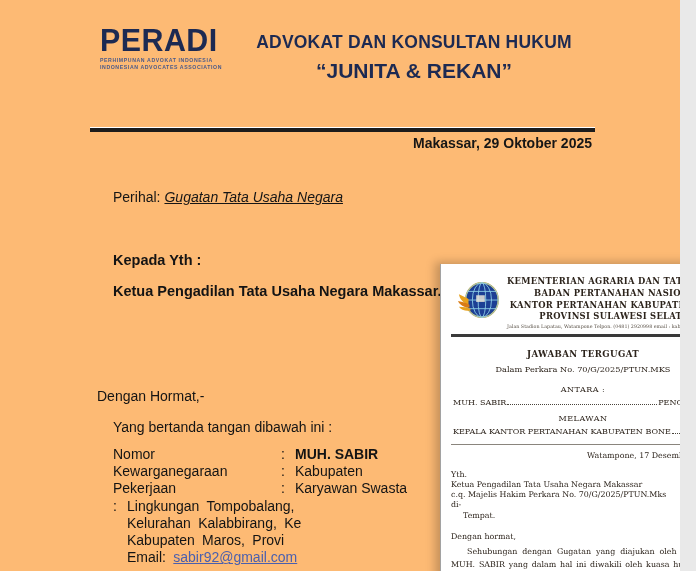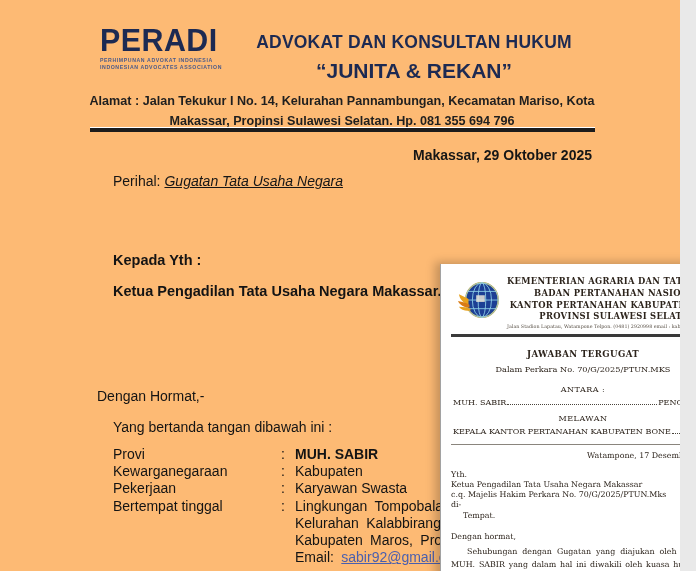--- a/index.html
+++ b/index.html
@@ -16,23 +16,23 @@
     font-family:"Liberation Sans",sans-serif;
   }
   .logo-sub{font-size:5.2px;color:#4a5a8a;letter-spacing:0.6px;line-height:1.35;margin-top:2px;font-weight:bold;}
   .head-title{position:absolute;left:238px;top:32px;width:352px;text-align:center;color:#1d2a52;}
   .head-title .t1{font-size:17.5px;font-weight:bold;letter-spacing:0.2px;}
   .head-title .t2{font-size:21px;font-weight:bold;margin-top:6px;}
   .addr{position:absolute;left:88px;top:92px;width:508px;text-align:center;
         font-size:12.6px;font-weight:600;color:#1f1f1f;line-height:1.55;}
   .rule{position:absolute;left:90px;top:127px;width:505px;height:4px;
         background:#1c1c1c;border-top:1px solid #fff;}
-  .dateline{position:absolute;left:360px;top:147px;width:232px;text-align:right;
+  .dateline{position:absolute;left:360px;top:135px;width:232px;text-align:right;
         font-size:14px;font-weight:bold;color:#161616;}
-  .perihal{position:absolute;left:113px;top:173px;font-size:14px;color:#161616;}
+  .perihal{position:absolute;left:113px;top:189px;font-size:14px;color:#161616;}
   .perihal .val{font-style:italic;text-decoration:underline;margin-left:4px;}
   .kepada{position:absolute;left:113px;top:245px;font-size:14.5px;font-weight:bold;line-height:2.15;}
   .kepada .mak{display:inline-block;margin-left:28px;text-decoration:underline;letter-spacing:0.4px;}
   .hormat{position:absolute;left:97px;top:388px;font-size:14px;}
   .intro{position:absolute;left:113px;top:419px;font-size:14px;}
   .fields{position:absolute;left:113px;top:446px;width:420px;font-size:14px;}
   .frow{display:flex;line-height:17.2px;}
   .flabel{width:168px;flex:none;}
   .fcolon{width:14px;flex:none;}
   .fval{white-space:nowrap;}
@@ -79,59 +79,54 @@
         <div>PERHIMPUNAN ADVOKAT INDONESIA</div>
         <div>INDONESIAN ADVOCATES ASSOCIATION</div>
       </div>
     </div>
 
     <div class="head-title">
       <div class="t1">ADVOKAT DAN KONSULTAN HUKUM</div>
       <div class="t2">“JUNITA &amp; REKAN”</div>
     </div>
 
-    <div class="addr">
-      <div>Alamat : Jalan Tekukur I No. 14, Kelurahan Pannambungan, Kecamatan Mariso, Kota</div>
-      <div>Makassar, Propinsi Sulawesi Selatan. Hp. 081 355 694 796</div>
-    </div>
 
     <div class="rule"></div>
 
     <div class="dateline">Makassar, 29 Oktober 2025</div>
 
     <div class="perihal">
       <span>Perihal:</span><span class="val">Gugatan Tata Usaha Negara</span>
     </div>
 
     <div class="kepada">
       <div>Kepada Yth :</div>
       <div>Ketua Pengadilan Tata Usaha Negara Makassar.</div>
     </div>
 
     <div class="hormat">Dengan Hormat,-</div>
     <div class="intro">Yang bertanda tangan dibawah ini :</div>
 
     <div class="fields">
       <div class="frow">
-        <div class="flabel">Provi</div>
+        <div class="flabel">Nomor</div>
         <div class="fcolon">:</div>
         <div class="fval bold">MUH. SABIR</div>
       </div>
       <div class="frow">
         <div class="flabel">Kewarganegaraan</div>
         <div class="fcolon">:</div>
         <div class="fval">Kabupaten</div>
       </div>
       <div class="frow">
         <div class="flabel">Pekerjaan</div>
         <div class="fcolon">:</div>
         <div class="fval">Karyawan Swasta</div>
       </div>
       <div class="frow">
-        <div class="flabel">Bertempat tinggal</div>
         <div class="fcolon">:</div>
         <div class="fval-lines">
           <div>Lingkungan Tompobalang,</div>
           <div>Kelurahan Kalabbirang, Ke</div>
           <div>Kabupaten Maros, Provi</div>
           <div><span>Email:</span> <span class="email-link">sabir92@gmail.com</span></div>
         </div>
       </div>
     </div>
   </div>

